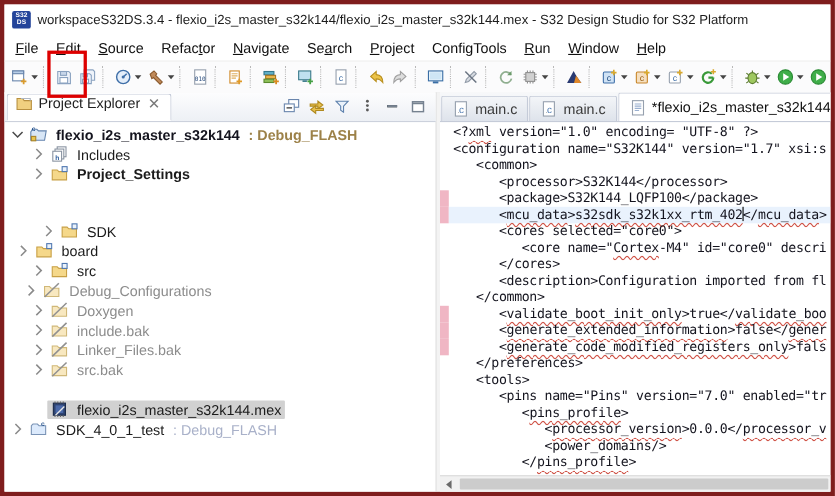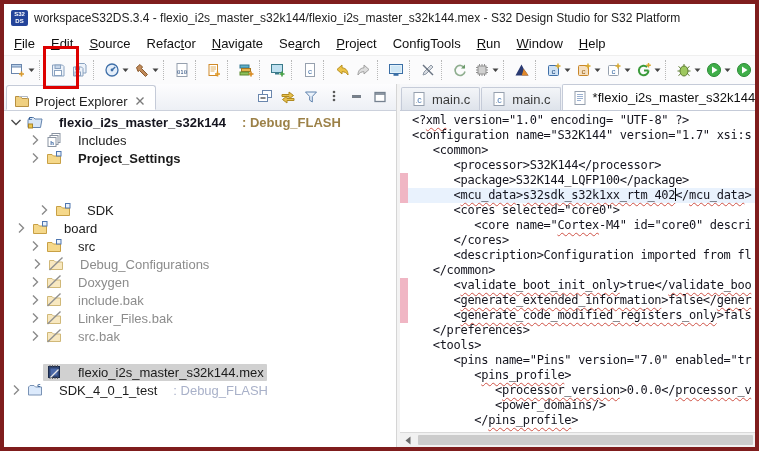--- a/index.html
+++ b/index.html
@@ -27,29 +27,29 @@
   .red-box{position:absolute;left:39px;top:42px;width:30px;height:37px;border:3px solid var(--highlight-red,#d00);z-index:30;}
   
   .main{position:absolute;top:80px;left:0;right:0;bottom:0;display:flex;}
   .left{width:392px;flex:none;display:flex;flex-direction:column;border-right:1px solid #d5d5d5;background:#fff;}
   .sash{width:3px;flex:none;background:#f3f3f3;}
   .editor{flex:1;min-width:0;display:flex;flex-direction:column;background:#fff;}
   
   .panel-header{height:26px;flex:none;background:linear-gradient(#fdfdfe,#edf0f5);
     border-bottom:1px solid #ccd1dc;display:flex;align-items:flex-end;}
   .view-tab{height:25px;box-sizing:border-box;background:#fff;border:1px solid #c5cbd8;border-bottom:1px solid #fff;
-    border-radius:3px 3px 0 0;margin-left:2px;display:flex;align-items:flex-end;gap:5px;padding:0 7px;
+    border-radius:3px 3px 0 0;margin-left:2px;display:flex;align-items:flex-start;gap:5px;padding:0 7px;
     font-size:13px;color:#1e1e1e;}
   .hdr-sp{flex:1;}
   .hdr-ic{display:flex;align-items:center;gap:7px;padding:0 8px 5px 0;}
   .hdr-btn{width:16px;height:16px;display:flex;align-items:center;justify-content:center;}
   .tree{flex:1;overflow:hidden;padding-top:2px;font-size:13px;color:#1b1b1b;}
   .tree-row{height:18px;display:flex;align-items:center;white-space:nowrap;}
   .arrow{width:16px;height:16px;flex:none;display:flex;align-items:center;justify-content:center;}
-  .sel-wrap{display:flex;align-items:center;gap:16px;height:17px;padding:0 3px;border-radius:1px;}
+  .sel-wrap{display:flex;align-items:center;gap:8px;height:17px;padding:0 3px;border-radius:1px;}
   .sel-wrap.selected{background:var(--selection-bg,#d1d1d1);}
   .row-label.bold{font-weight:bold;color:#14141e;}
   .tree-row.gray .row-label{color:var(--excluded-item-text,#8c8c8c);}
   .suffix{color:var(--config-decoration,#9c8148);}
   .suffix.dim{color:var(--config-decoration-dim,#a9b1c9);}
   .bold + .suffix{font-weight:bold;}
   .icon{display:inline-flex;width:16px;height:16px;flex:none;}
   
   .etabs{height:26px;flex:none;background:linear-gradient(#f7f8fa,#e9ecf2);border-bottom:1px solid #c5cbd8;
     display:flex;align-items:flex-end;padding-left:1px;overflow:hidden;}
@@ -535,21 +535,21 @@
             <span class="sel-wrap">
               <span class="icon">
                 <svg width="16" height="16" viewBox="0 0 16 16">
                   <path d="M1.5 13.5V4.5h4.5l1.5 1.5h7v7.5z" fill="#f5d88a" stroke="#c8a045"></path>
                   <rect x="10.5" y="1.5" width="4.5" height="4.5" fill="#eaf2fb" stroke="#4f77b0"></rect>
                 </svg>
               </span>
               <span class="row-label">src</span>
             </span>
           </div>
-          <div class="tree-row gray" style="padding-left: 25px;">
+          <div class="tree-row gray" style="padding-left: 16px;">
             <span class="arrow">
               <svg width="16" height="16" viewBox="0 0 16 16">
                 <path d="M6 3.5L10.5 8 6 12.5" fill="none" stroke="#8a8a8a" stroke-width="1.4"></path>
               </svg>
             </span>
             <span class="sel-wrap">
               <span class="icon">
                 <svg width="16" height="16" viewBox="0 0 16 16">
                   <path d="M1.5 13.5V4.5h4.5l1.5 1.5h7v7.5z" fill="#f8e8c0" stroke="#d0b878"></path>
                   <path d="M1.5 14L14.5 1.5" stroke="#909090" stroke-width="1.4"></path>

